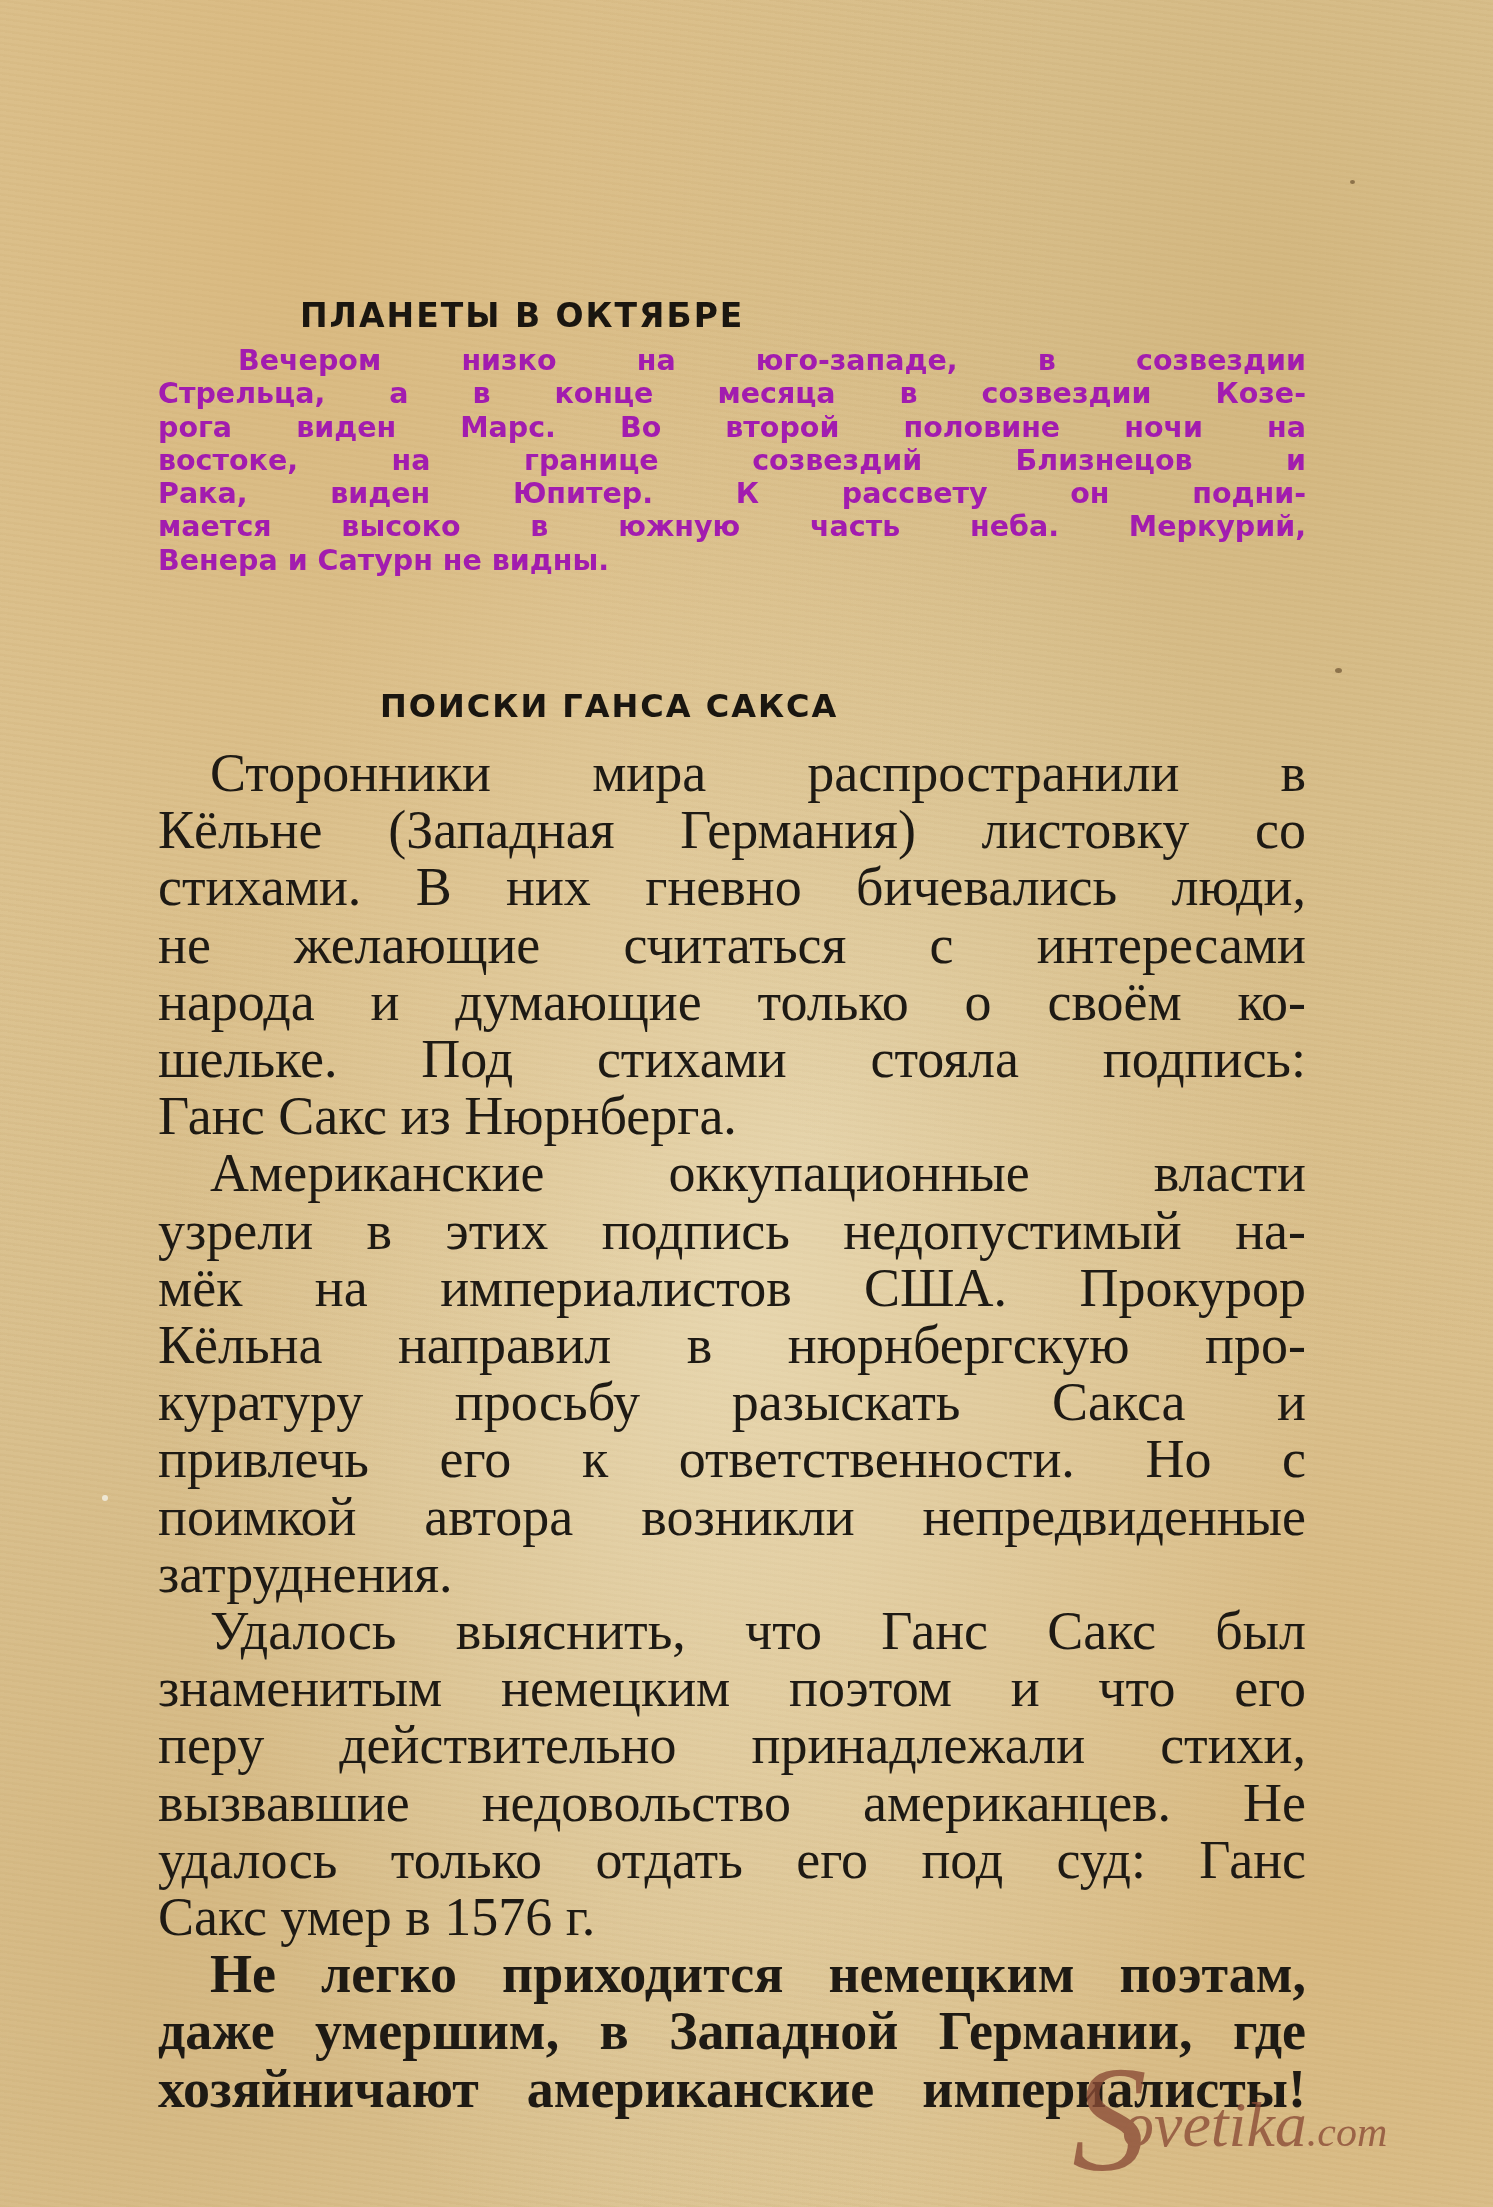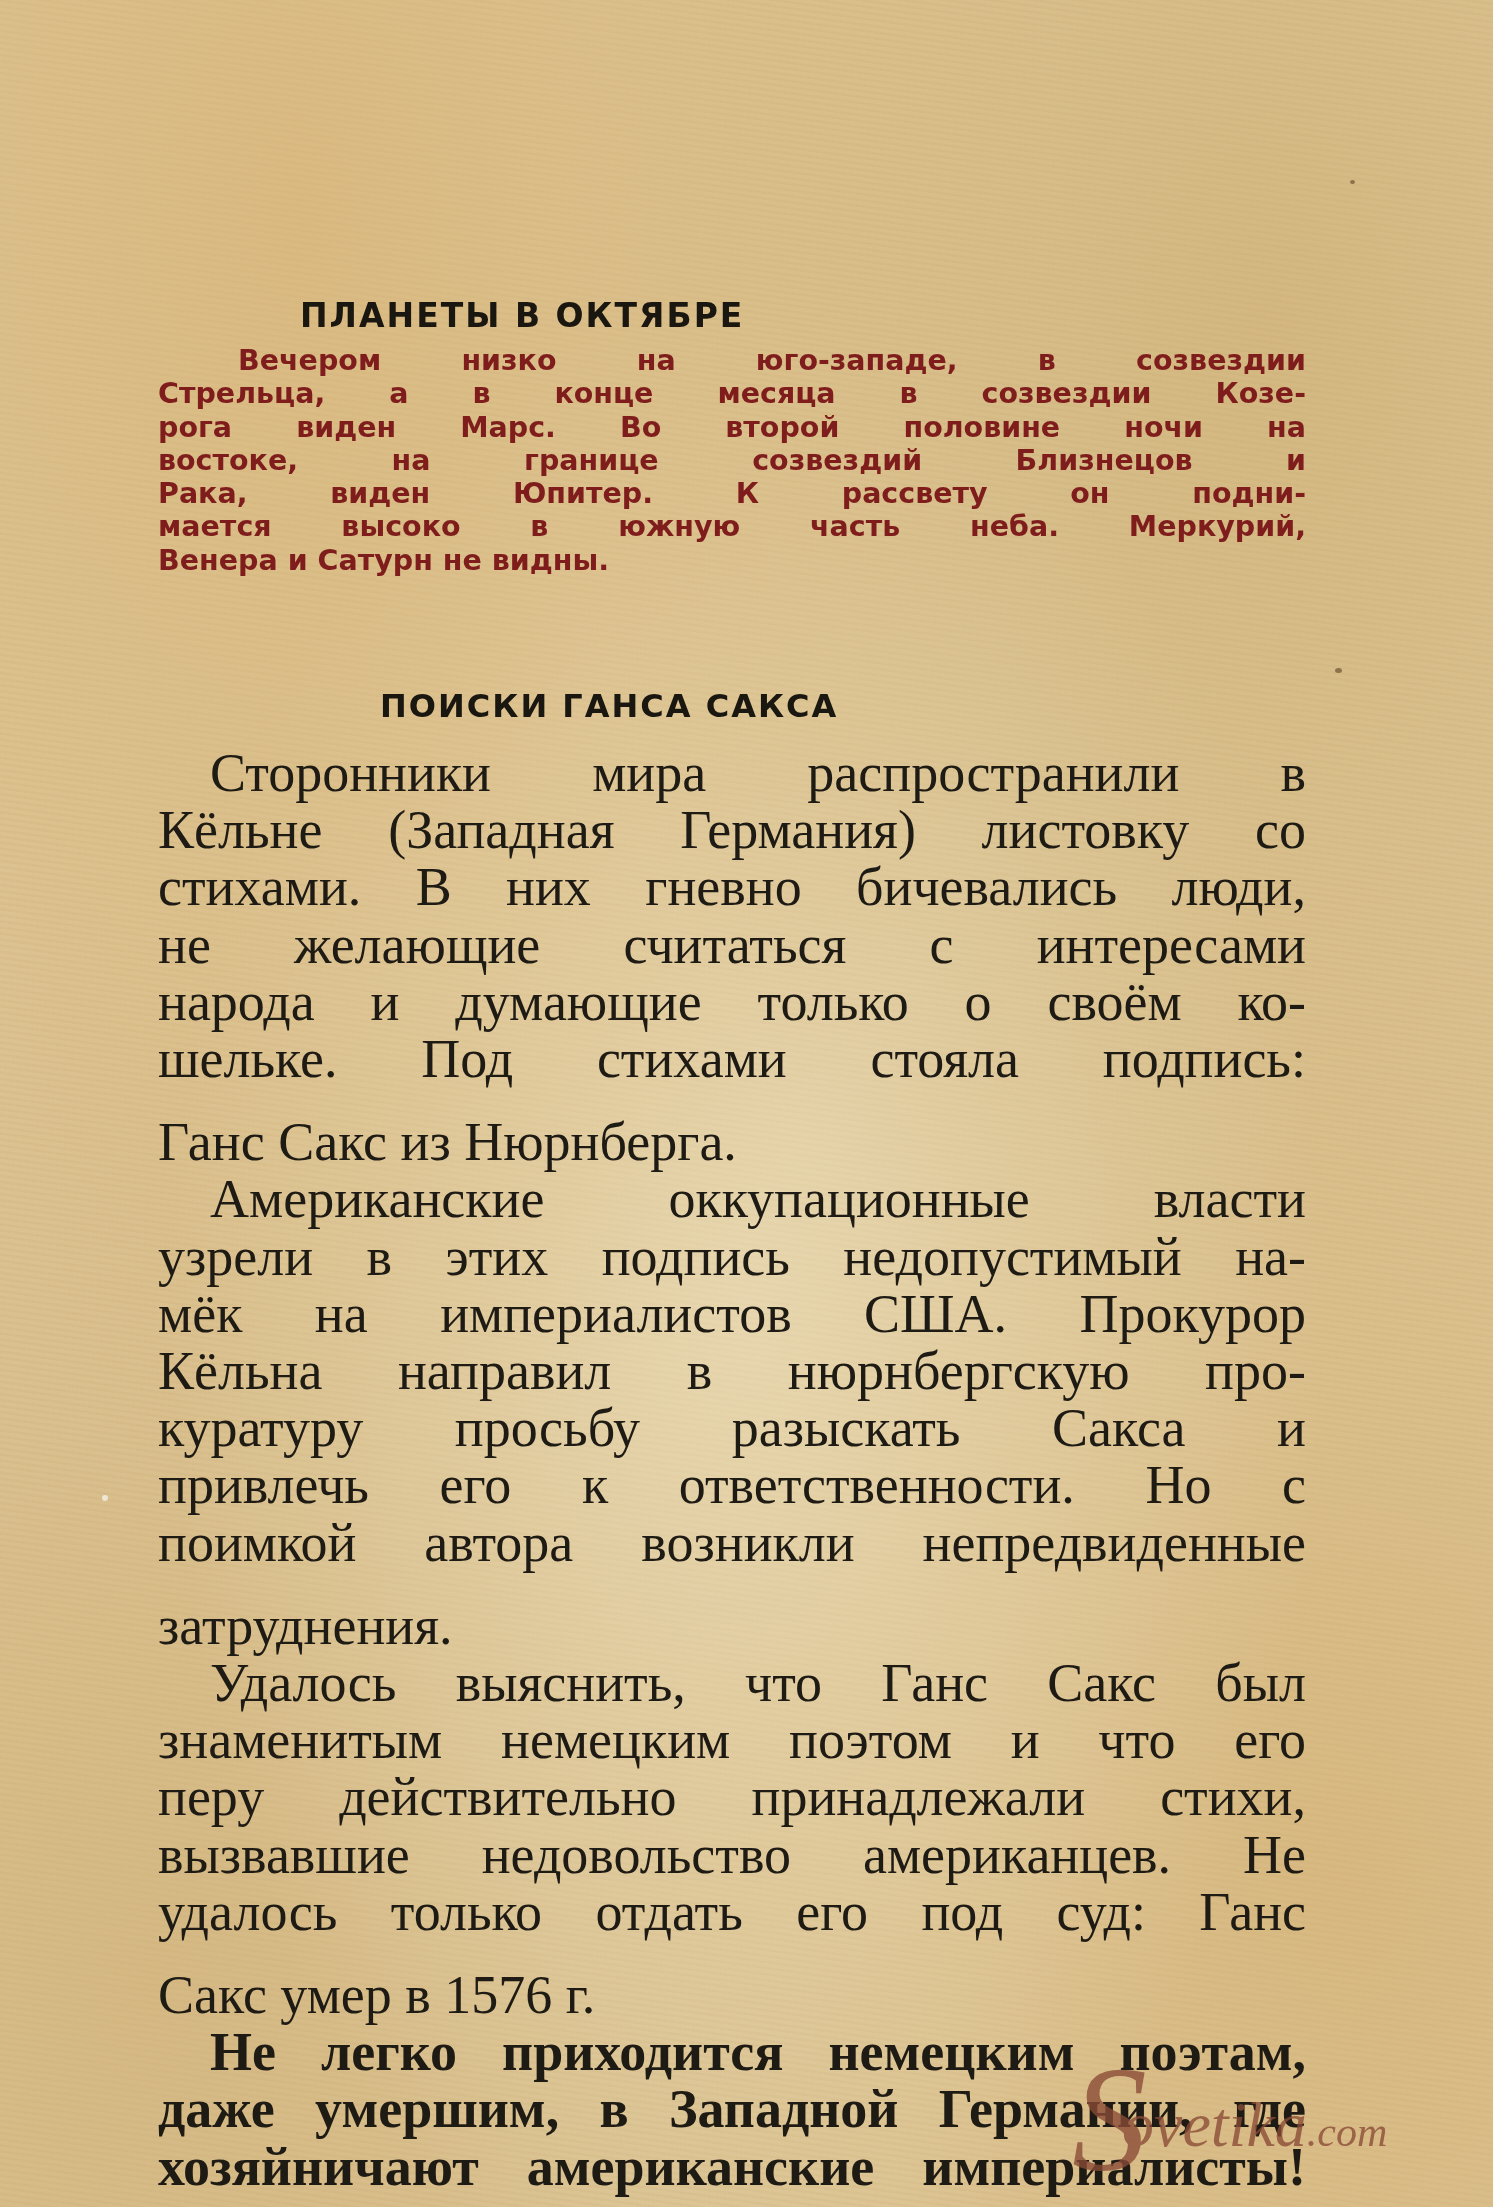--- a/index.html
+++ b/index.html
@@ -20,37 +20,37 @@
 
   .h-small {
     position:absolute; left:300px; top:296px; width:800px; text-align:left;
     font-family:"DejaVu Sans", "Liberation Sans", sans-serif;
     font-weight:bold; font-size:33px; letter-spacing:2px; line-height:40px;
     color:#1a1610;
   }
   .small-block {
     position:absolute; left:158px; top:344px; width:1148px;
     font-family:"DejaVu Sans", "Liberation Sans", sans-serif;
-    font-weight:bold; font-size:28.5px; line-height:33.3px; color:#7f1d1d;
+    font-weight:bold; font-size:28.5px; line-height:33.3px; color:#a21caf;
   }
   .small-line { display:block; white-space:nowrap; text-align:justify; text-align-last:justify; }
   .small-line.last { text-align-last:left; }
 
   .h-main {
     position:absolute; left:380px; top:680px; width:720px;
     font-family:"DejaVu Sans", "Liberation Sans", sans-serif;
     font-weight:bold; font-size:32px; letter-spacing:2px; line-height:52px; color:#1a1610;
   }
   .body-block {
     position:absolute; left:158px; top:745px; width:1148px;
     font-family:"Liberation Serif", "DejaVu Serif", serif;
     font-size:54px; line-height:57.2px; color:#1e1a14;
   }
   .line { display:block; white-space:nowrap; text-align:justify; text-align-last:justify; }
-  .line.last { text-align-last:left;margin-top:26px; }
+  .line.last { text-align-last:left; }
   .line.indent { padding-left:52px; }
 
   .watermark {
     position:absolute; left:1062px; top:2050px; width:420px; height:150px;
     color:#8a4b36; opacity:0.78; pointer-events:none;
     font-family:"Liberation Serif", "DejaVu Serif", serif; font-style:italic;
   }
   .wm-s { position:absolute; left:10px; top:-6px; font-size:150px; line-height:150px; }
   .wm-text { position:absolute; left:60px; top:40px; font-size:64px; line-height:70px; }
   .wm-com { font-size:42px; }

